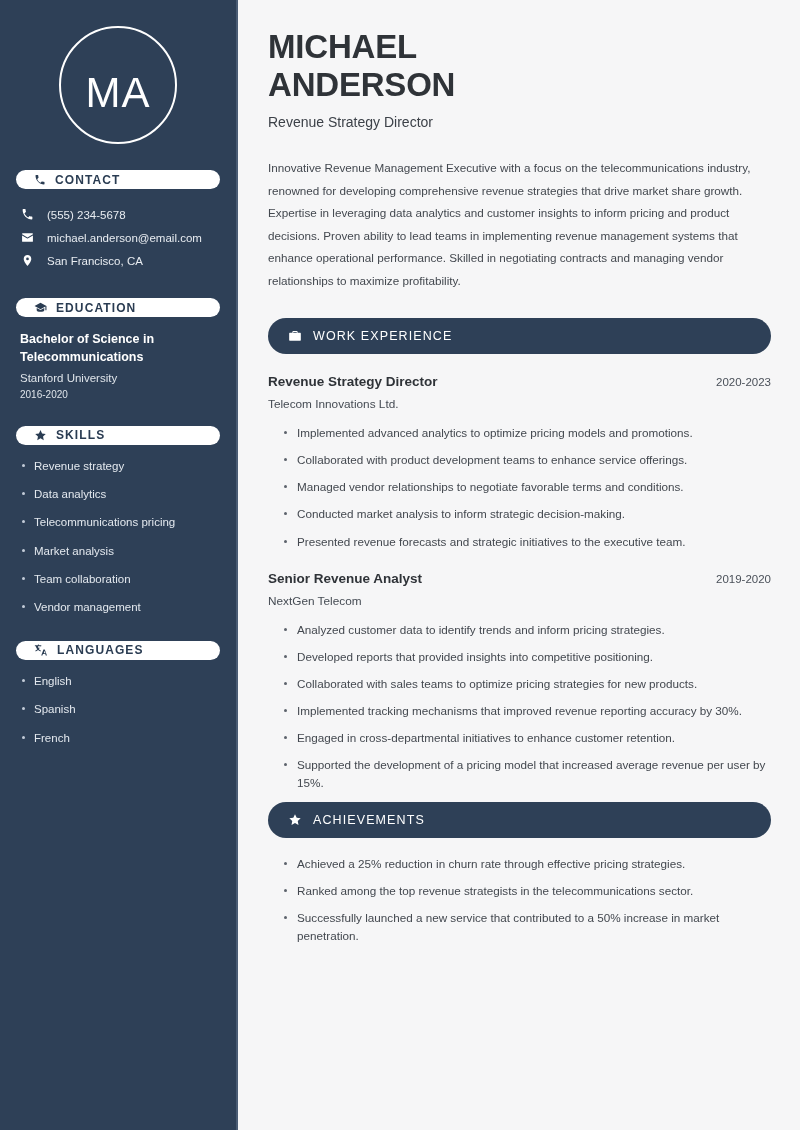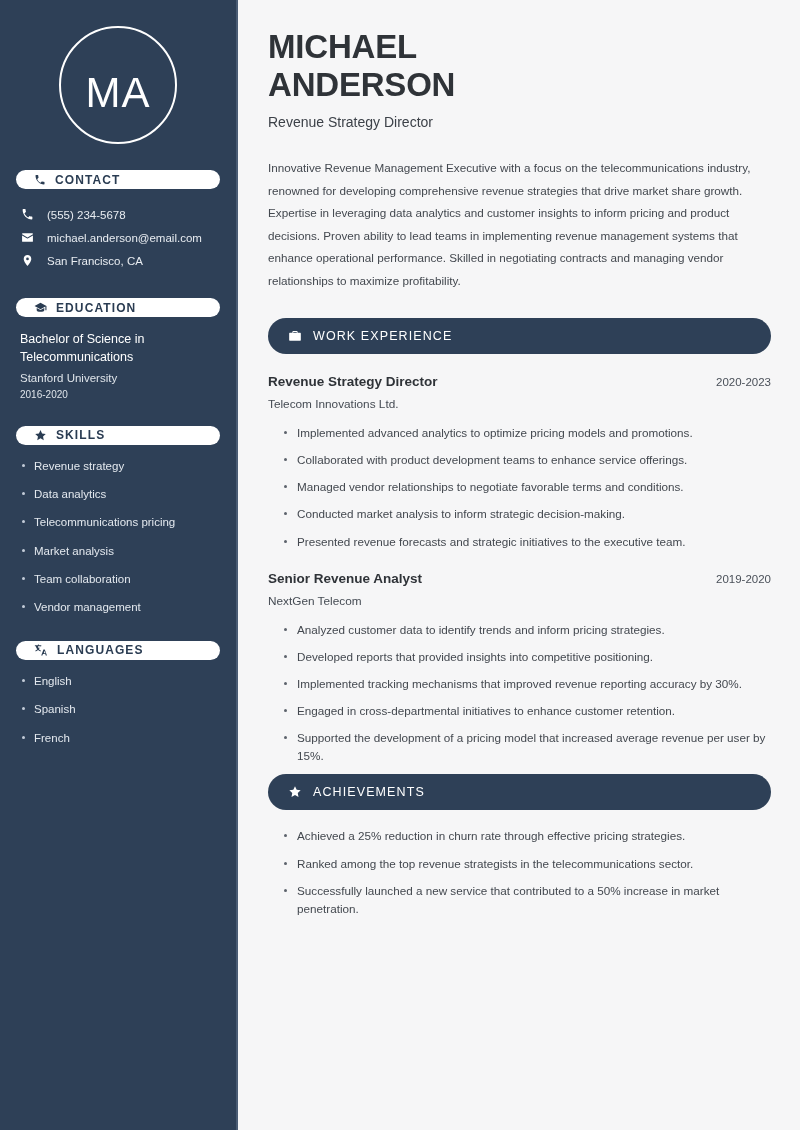--- a/index.html
+++ b/index.html
@@ -88,21 +88,21 @@
     display: flex;
     justify-content: center;
     align-items: center;
     flex: 0 0 15px;
   }
   .contact-item .ico svg { display: block; }
 
   .edu-block { margin-top: 14px; padding: 0 4px; }
   .edu-degree {
     font-size: 12.5px;
-    font-weight: normal;
+    font-weight: bold;
     color: #ffffff;
     line-height: 1.42;
   }
   .edu-school {
     margin-top: 5px;
     font-size: 11.5px;
     color: #dfe4ea;
   }
   .edu-dates {
     margin-top: 5px;
@@ -366,20 +366,21 @@
 
     <div class="job">
       <div class="job-head">
         <span class="job-role">Senior Revenue Analyst</span>
         <span class="job-date">2019-2020</span>
       </div>
       <div class="job-company">NextGen Telecom</div>
       <ul class="main-bullets">
         <li>Analyzed customer data to identify trends and inform pricing strategies.</li>
         <li>Developed reports that provided insights into competitive positioning.</li>
+        <li>Collaborated with sales teams to optimize pricing strategies for new products.</li>
         <li>Implemented tracking mechanisms that improved revenue reporting accuracy by 30%.</li>
         <li>Engaged in cross-departmental initiatives to enhance customer retention.</li>
         <li>Supported the development of a pricing model that increased average revenue per user by 15%.</li>
       </ul>
     </div>
 
     <div class="main-pill" style="margin-top:6px;">
       <span class="ico">
         <svg width="14" height="14" viewBox="0 0 24 24" fill="#ffffff">
           <path d="M12 2l2.9 6.3 6.8.8-5 4.7 1.3 6.8L12 17.3 6 20.6l1.3-6.8-5-4.7 6.8-.8L12 2z"></path>

